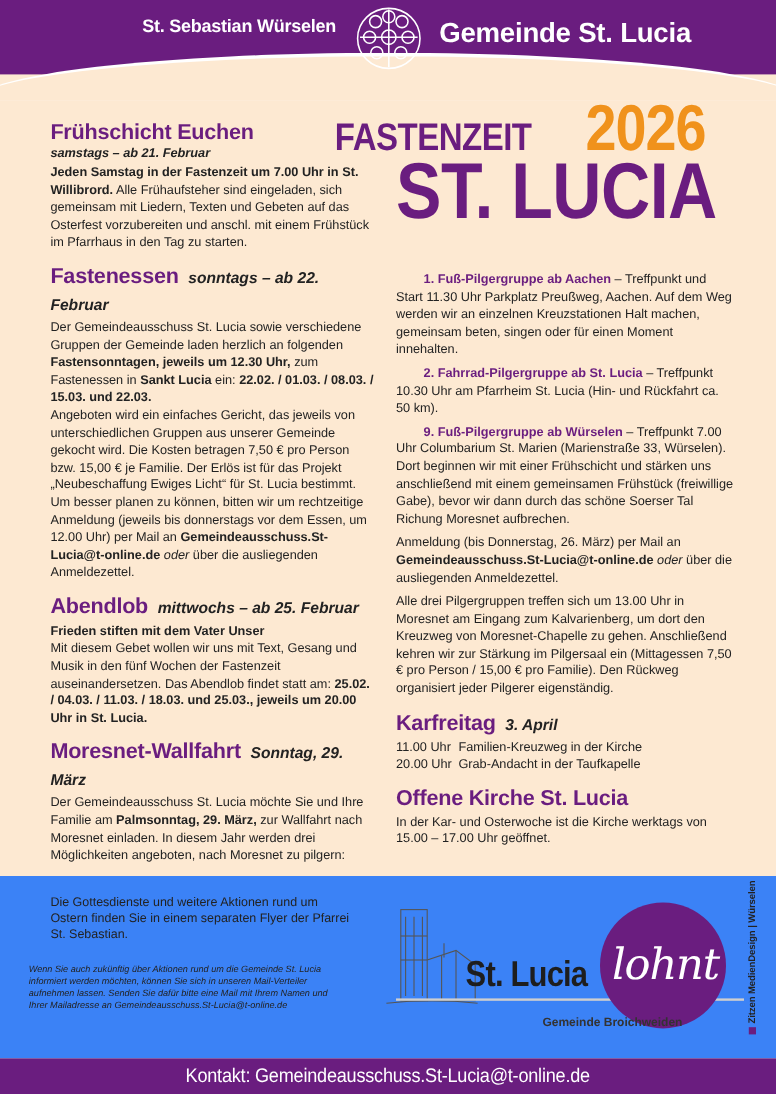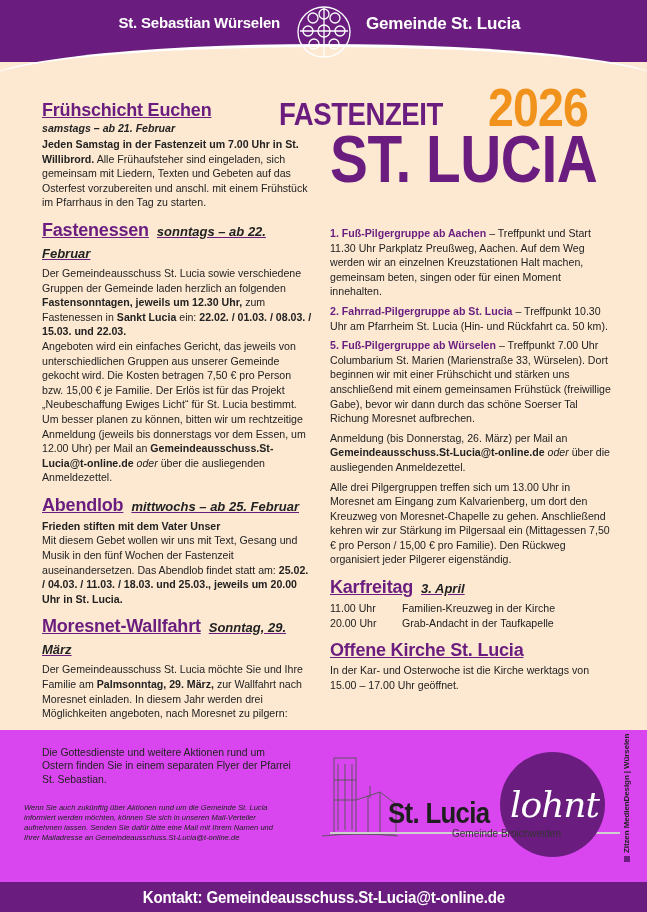--- a/index.html
+++ b/index.html
@@ -5,64 +5,64 @@
   * { box-sizing: border-box; margin: 0; padding: 0; }
   html, body { width: 647px; height: 912px; overflow: hidden; background: #ffffff; }
   body { font-family: "Liberation Sans", sans-serif; color: #1e1e1e; position: relative; }
 
   .page { position: absolute; left: 0; top: 0; width: 647px; height: 912px; background: #fde9d2; overflow: hidden; }
 
   
   .header { position: absolute; left: 0; top: 0; width: 647px; height: 62px; background: #6a1d7f; }
   .header-curve { position: absolute; left: -20px; top: 44px; width: 687px; height: 40px; background: #fde9d2; border-radius: 50% 50% 0 0 / 100% 100% 0 0; border-top: 3px solid #ffffff; }
   .header-left { position: absolute; left: 62px; top: 14px; width: 218px; text-align: right; color: #fff; font-weight: bold; font-size: 15px; letter-spacing: -0.2px; }
-  .header-right { position: absolute; left: 366px; top: 14px; color: #fff; font-weight: bold; font-size: 17px; letter-spacing: -0.2px; }
+  .header-right { position: absolute; left: 366px; top: 14px; color: #fff; font-weight: bold; font-size: 23px; letter-spacing: -0.2px; }
   .header-logo { position: absolute; left: 294px; top: 4px; width: 60px; height: 56px; }
 
   
   .title-fasten { position: absolute; left: 279px; top: 96px; font-weight: bold; font-size: 32px; color: #6a1d7f; letter-spacing: -0.5px; transform: scaleX(0.86); transform-origin: left top; }
   .title-year { position: absolute; left: 488px; top: 76px; font-weight: bold; font-size: 54px; color: #f0921c; letter-spacing: -1px; transform: scaleX(0.86); transform-origin: left top; }
   .title-lucia { position: absolute; left: 330px; top: 126px; font-weight: bold; font-size: 66px; color: #6a1d7f; letter-spacing: -0.5px; transform: scaleX(0.86); transform-origin: left top; line-height: 1; }
 
   
   .col { position: absolute; font-size: 10.6px; line-height: 14.6px; color: #222; }
   .col-left { left: 42px; top: 100px; width: 272px; }
   .col-right { left: 330px; top: 226px; width: 282px; }
 
-  .sec-title { color: #6a1d7f; font-weight: bold; font-size: 18px; line-height: 21px; letter-spacing: -0.2px; text-decoration: underline; }
+  .sec-title { color: #6a1d7f; font-weight: bold; font-size: 18px; line-height: 21px; letter-spacing: -0.2px; }
   .sec-title .date { color: #222; font-style: italic; font-size: 13px; font-weight: bold; margin-left: 8px; letter-spacing: 0; }
   .sub-date { font-style: italic; font-weight: bold; font-size: 10.6px; line-height: 14px; }
   .p { margin-top: 2px; }
   .b { font-weight: bold; }
   .i { font-style: italic; text-align: right; }
-  .purple-b { color: #6a1d7f; font-weight: bold; }
+  .purple-b { color: #6a1d7f; font-weight: bold; margin-left: 23px; }
   .gap-s { height: 5px; }
   .gap-m { height: 10px; }
 
-  .row-time { display: flex; gap: 20px; }
+  .row-time { display: flex; }
   .row-time .t { width: 52px; }
 
   
-  .bottom { position: absolute; left: 0; top: 730px; width: 647px; height: 152px; background: #d946ef; }
+  .bottom { position: absolute; left: 0; top: 730px; width: 647px; height: 152px; background: #3b82f6; }
   .bottom-info { position: absolute; left: 42px; top: 16px; width: 250px; font-size: 10.4px; line-height: 13.4px; color: #222; }
   .bottom-note { position: absolute; left: 24px; top: 73px; width: 250px; font-size: 7.6px; line-height: 10px; font-style: italic; color: #222; }
 
   .logo-wrap { position: absolute; left: 310px; top: 0; width: 300px; height: 150px; }
   .church { position: absolute; left: 10px; top: 20px; width: 80px; height: 90px; }
   .logo-line { position: absolute; left: 20px; top: 102px; width: 290px; height: 2px; background: #cfcfcf; }
   .logo-circle { position: absolute; left: 190px; top: 22px; width: 105px; height: 105px; border-radius: 50%; background: #6a1d7f; }
   .logo-stlucia { position: absolute; left: 78px; top: 66px; font-weight: bold; font-size: 30px; color: #1e1e1e; letter-spacing: -0.8px; transform: scaleX(0.86); transform-origin: left top; }
   .logo-lohnt { position: absolute; left: 200px; top: 54px; font-family: "DejaVu Serif", serif; font-style: italic; font-size: 36px; color: #fff; letter-spacing: -1px; }
-  .logo-gemeinde { position: absolute; left: 142px; top: 98px; font-weight: normal; font-size: 10px; color: #333; }
+  .logo-gemeinde { position: absolute; left: 142px; top: 117px; font-weight: bold; font-size: 10px; color: #333; }
 
   .credit { position: absolute; left: 622px; top: 738px; width: 14px; height: 124px; }
   .credit span { position: absolute; left: 0; top: 124px; transform: rotate(-90deg); transform-origin: left top; white-space: nowrap; font-size: 8px; font-weight: bold; color: #222; letter-spacing: -0.1px; }
   .credit-sq { display: inline-block; width: 6px; height: 6px; background: #6a1d7f; margin-right: 3px; vertical-align: middle; }
 
-  .footer { position: absolute; left: 0; top: 882px; width: 647px; height: 30px; background: #6a1d7f; color: #fff; font-weight: bold; font-size: 16.4px; text-align: center; line-height: 30px; letter-spacing: -0.2px; }
+  .footer { position: absolute; left: 0; top: 882px; width: 647px; height: 30px; background: #6a1d7f; color: #fff; font-weight: normal; font-size: 16.4px; text-align: center; line-height: 30px; letter-spacing: -0.2px; }
   .footer-inner { display: inline-block; transform: scaleX(0.92); }
 </style>
 </head>
 <body>
 
 <div class="page">
 
   <div class="header"></div>
   <div class="header-curve"></div>
   <div class="header-left">St. Sebastian Würselen</div>
@@ -154,21 +154,21 @@
       <span class="purple-b">1. Fuß-Pilgergruppe ab Aachen</span>
       <span>– Treffpunkt und Start 11.30 Uhr Parkplatz Preußweg, Aachen. Auf dem Weg werden wir an einzelnen Kreuzstationen Halt machen, gemeinsam beten, singen oder für einen Moment innehalten.</span>
     </div>
     <div class="gap-s"></div>
     <div>
       <span class="purple-b">2. Fahrrad-Pilgergruppe ab St. Lucia</span>
       <span>– Treffpunkt 10.30 Uhr am Pfarrheim St. Lucia (Hin- und Rückfahrt ca. 50 km).</span>
     </div>
     <div class="gap-s"></div>
     <div>
-      <span class="purple-b">5. Fuß-Pilgergruppe ab Würselen</span>
+      <span class="purple-b">9. Fuß-Pilgergruppe ab Würselen</span>
       <span>– Treffpunkt 7.00 Uhr Columbarium St. Marien (Marienstraße 33, Würselen). Dort beginnen wir mit einer Frühschicht und stärken uns anschließend mit einem gemeinsamen Frühstück (freiwillige Gabe), bevor wir dann durch das schöne Soerser Tal Richung Moresnet aufbrechen.</span>
     </div>
     <div class="gap-s"></div>
     <div>
       <span>Anmeldung (bis Donnerstag, 26. März) per Mail an</span>
       <span class="b">Gemeindeausschuss.St-Lucia@t-online.de</span>
       <span class="i">oder</span>
       <span>über die ausliegenden Anmeldezettel.</span>
     </div>
     <div class="gap-s"></div>

